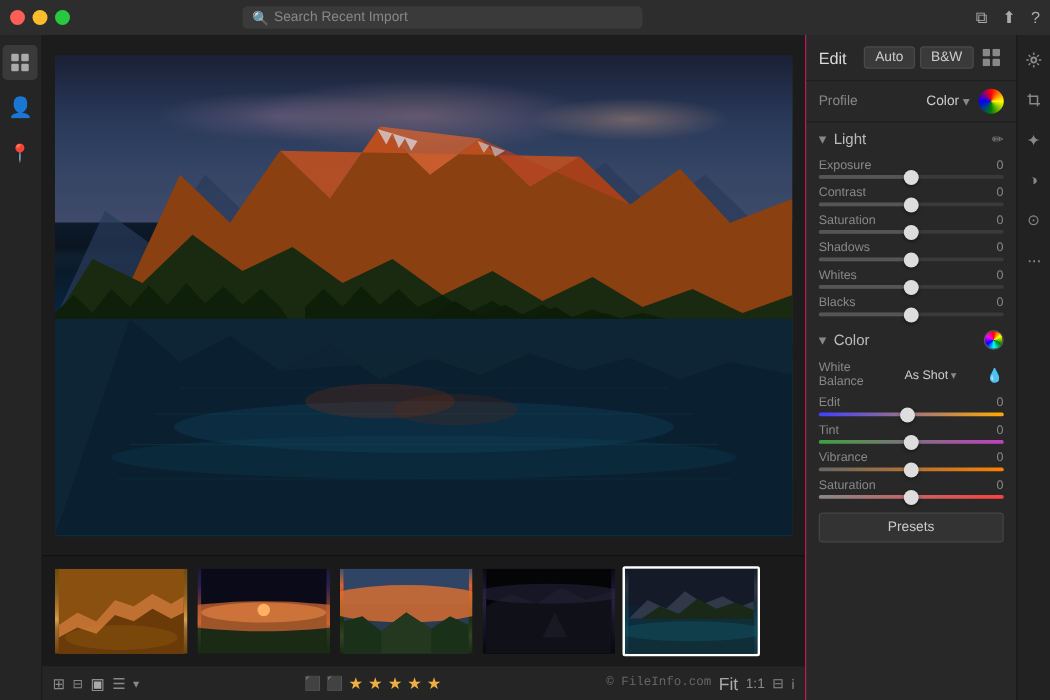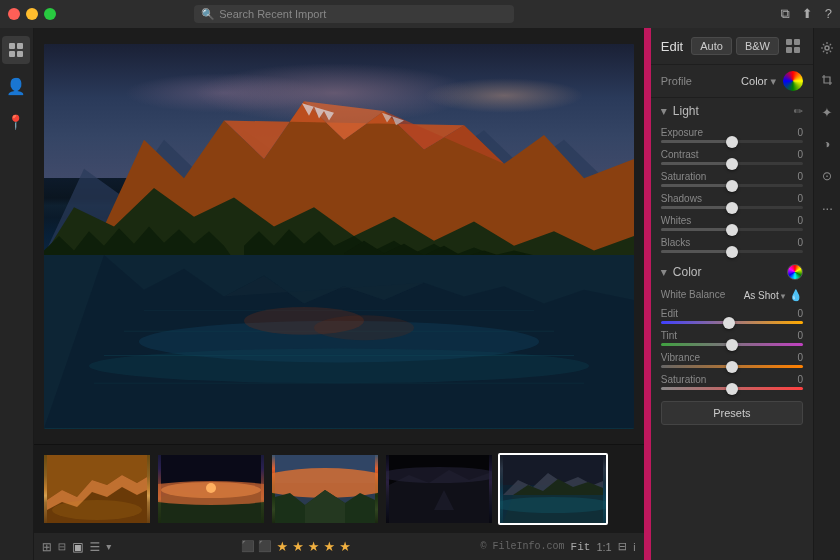--- a/index.html
+++ b/index.html
@@ -284,21 +284,21 @@
     }
     .star { color: #f0b040; font-size: 13px; }
     .copyright { font-size: 10px; color: #666; font-family: Liberation Mono, monospace; }
 
     
     .right-panel {
       width: 200px;
       background: #282828;
       display: flex;
       flex-direction: column;
-      border-left: 7px solid #be185d;
+      border-left: 1px solid #be185d;
       overflow-y: auto;
       overflow-x: hidden;
     }
     .right-panel::-webkit-scrollbar { width: 4px; }
     .right-panel::-webkit-scrollbar-track { background: #222; }
     .right-panel::-webkit-scrollbar-thumb { background: #444; border-radius: 2px; }
 
     
     .far-right {
       width: 32px;
@@ -450,21 +450,22 @@
     .slider-track-sat {
       background: linear-gradient(to right, #888, #ff4040);
     }
 
     
     .color-section { margin-top: 2px; }
 
     .wb-row {
       padding: 3px 10px;
       display: flex;
-      gap: 0;
+      align-items: center;
+      gap: 20px;
     }
     .wb-label { color: #888; font-size: 10px; flex: 1; }
     .wb-value { color: #ccc; font-size: 10px; display: flex; align-items: center; gap: 2px; }
     .wb-dropper { color: #888; font-size: 11px; margin-left: 4px; }
 
     .presets-btn {
       margin: 8px 10px;
       padding: 5px;
       background: #333;
       border: 1px solid #444;
@@ -640,21 +641,21 @@
         <span style="color:#888; font-size:11px;">⬛</span>
         <span style="color:#888; font-size:11px;">⬛</span>
         <span class="star">★</span>
         <span class="star">★</span>
         <span class="star">★</span>
         <span class="star">★</span>
         <span class="star">★</span>
       </div>
       <div class="bottom-right">
         <span class="copyright">© FileInfo.com</span>
-        <span style="color:#aaa; font-size:11px;font-family:Liberation Mono, monospace;">Fit</span>
+        <span style="color:#aaa; font-size:14px;">Fit</span>
         <span style="color:#888; font-size:11px;">1:1</span>
         <span style="color:#888; font-size:11px;">⊟</span>
         <span style="color:#888; font-size:11px;">ℹ</span>
       </div>
     </div>
   </div>
 
   <div class="right-panel">
 
     <div class="edit-header">

